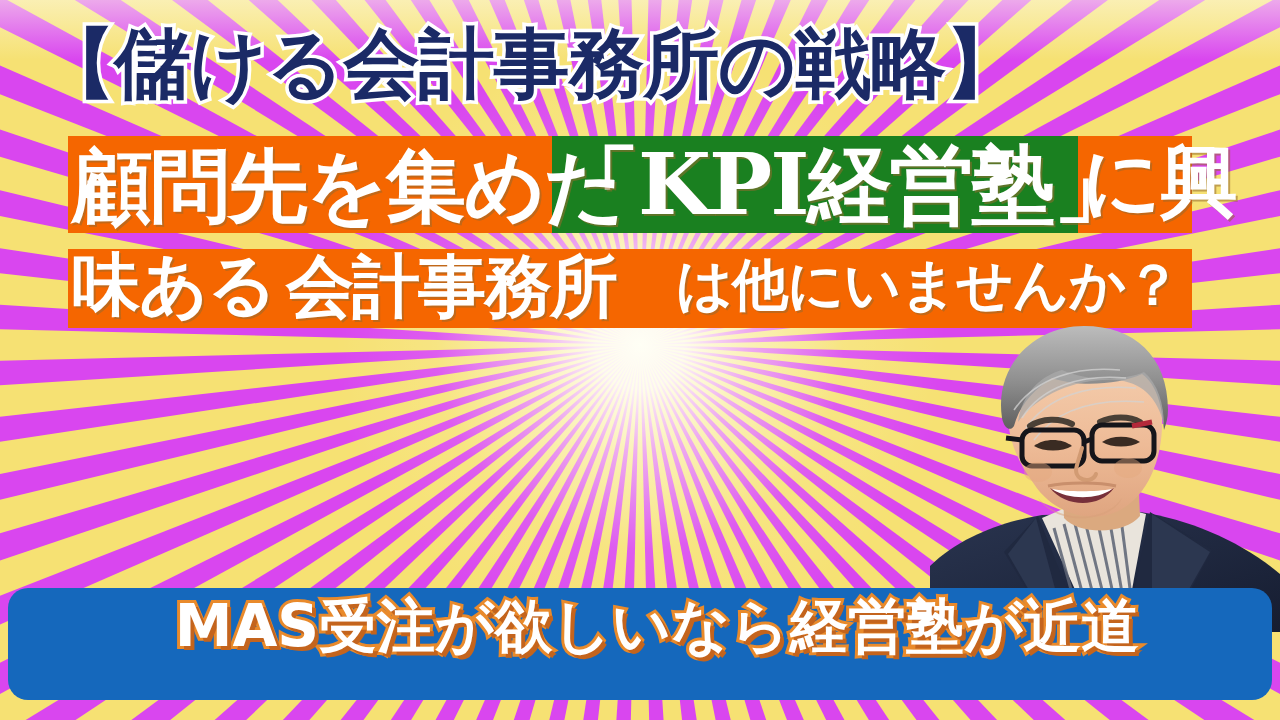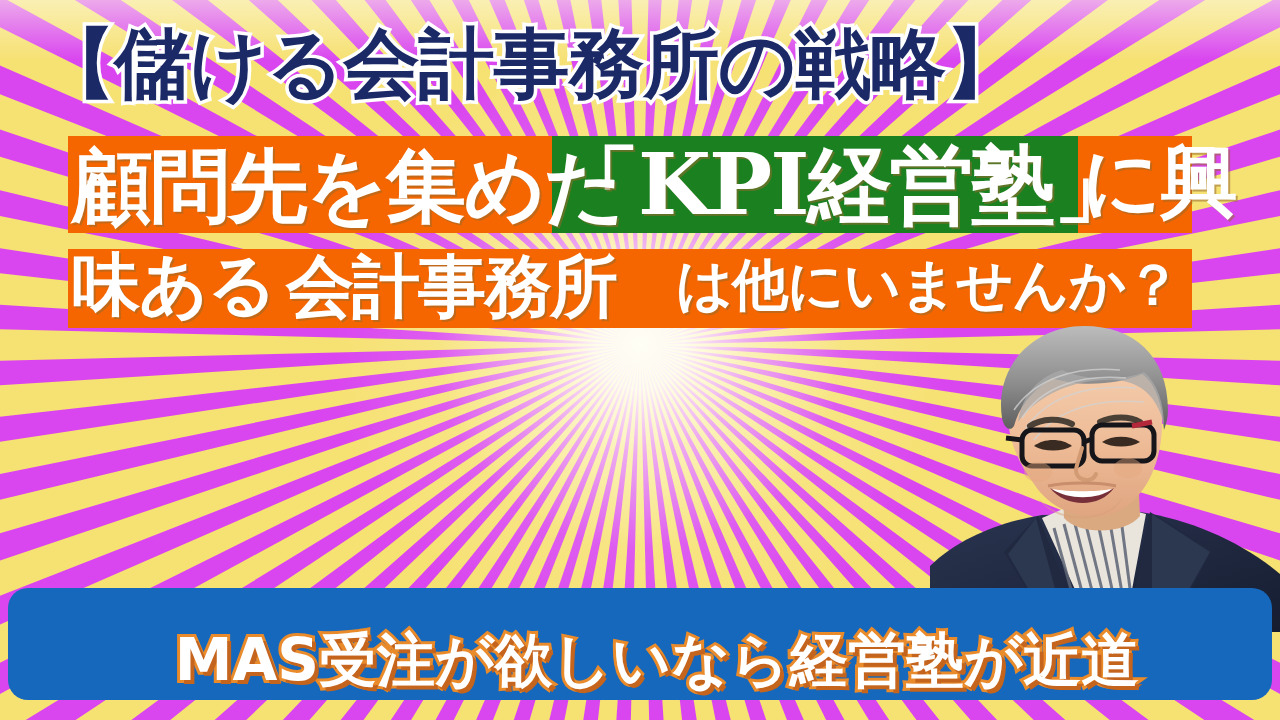--- a/index.html
+++ b/index.html
@@ -87,21 +87,21 @@
   }
   #person svg { display:block; }
 
   
   #banner {
     position:absolute;
     left:8px; top:588px;
     width:1264px; height:112px;
     background:#1568bc;
     border-radius:20px;
-    display:flex; align-items:flex-end; justify-content:center;padding-left:34px;
+    display:flex; align-items:flex-start; justify-content:center;padding-left:34px;
   }
   #banner-text {
     font-family:"DejaVu Sans", sans-serif;
     font-weight:bold;
     font-size:58px;
     color:#ffffff;
     letter-spacing:0px;
     white-space:nowrap;
     -webkit-text-stroke:6px #e98a2b;
     paint-order:stroke fill;

